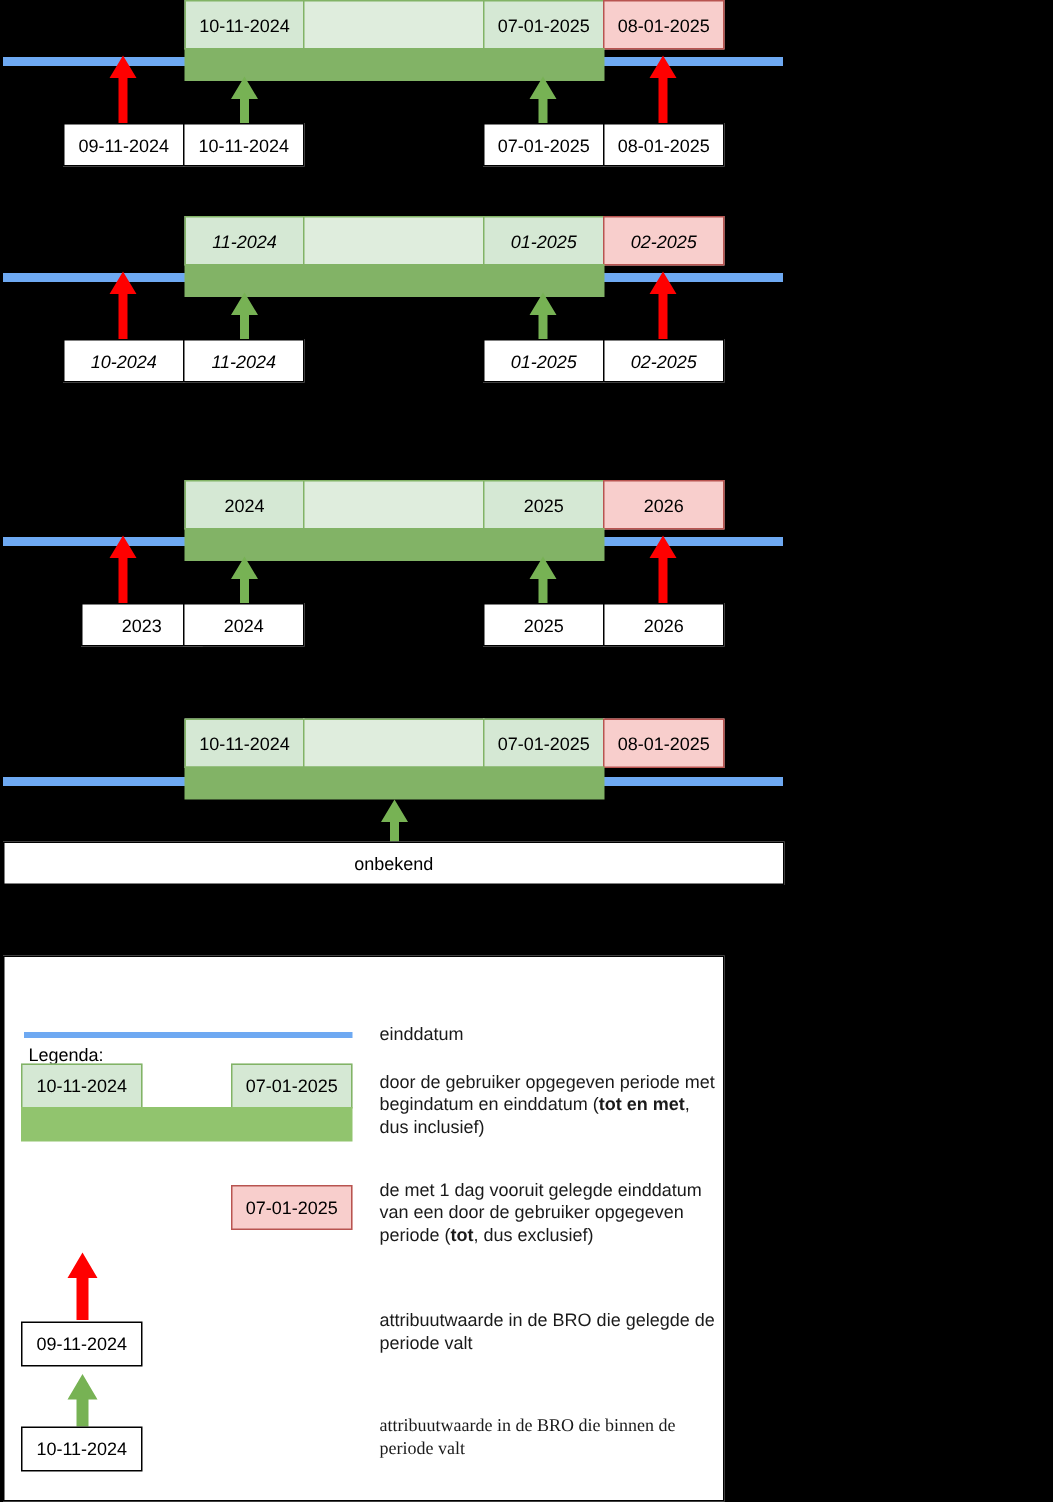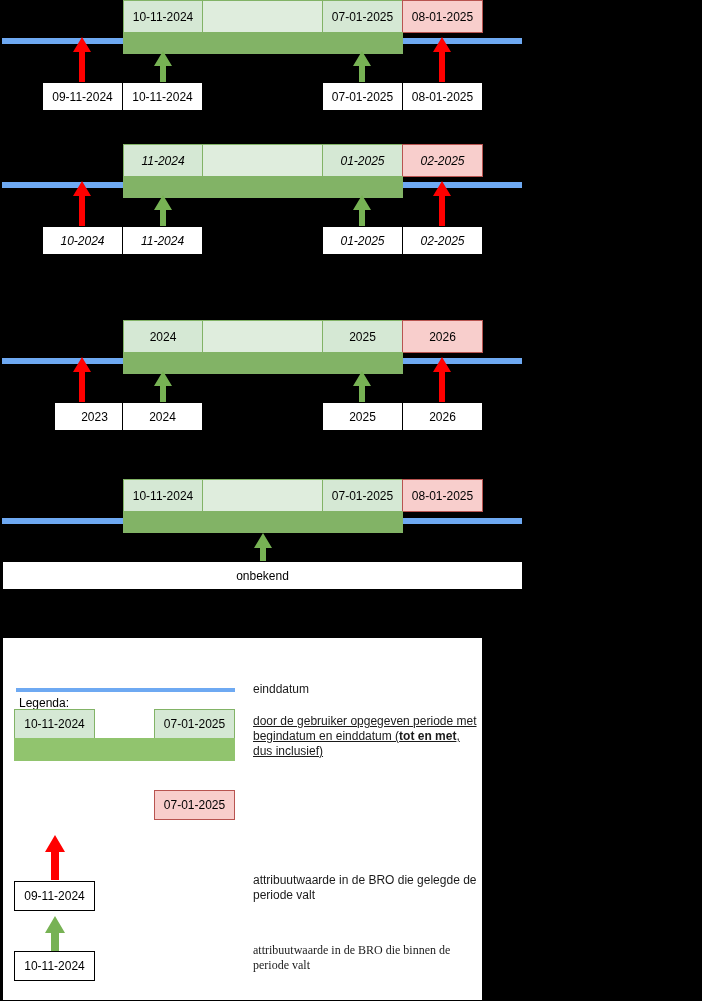--- a/index.html
+++ b/index.html
@@ -230,29 +230,34 @@
     <div class="lg-line" style="top:50px;"></div>
     <div class="lg-text" style="left:250px;top:44px;">einddatum</div>
 
     <div class="lg-green-box" style="left:11px;top:71px;width:81px;">
         <span>10-11-2024</span>
       </div>
     <div class="lg-green-box" style="left:151px;top:71px;width:81px;">
         <span>07-01-2025</span>
       </div>
     <div class="lg-green-bar" style="left:11px;top:100px;width:221px;"></div>
-    <div class="lg-text" style="left:250px;top:76px;text-decoration:underline;">
+    <div class="lg-text" style="left:250px;top:76px;">
       <div>door de gebruiker opgegeven periode met</div>
       <div><span>begindatum en einddatum (</span><b>tot en met</b><span>,</span></div>
       <div>dus inclusief)</div>
     </div>
 
     <div class="lg-pink-box" style="left:151px;top:152px;width:81px;">
         <span>07-01-2025</span>
       </div>
+    <div class="lg-text" style="left:250px;top:148px;">
+      <div>de met 1 dag vooruit gelegde einddatum</div>
+      <div>van een door de gebruiker opgegeven</div>
+      <div><span>periode (</span><b>tot</b><span>, dus exclusief)</span></div>
+    </div>
 
     <svg class="arrow" style="left:39px;top:196px;" width="26" height="47" viewBox="0 0 26 47">
         <path d="M13 1 L23 18 L17 18 L17 46 L9 46 L9 18 L3 18 Z" fill="#ff0000"></path>
       </svg>
     <div class="lg-lbl" style="left:11px;top:243px;width:81px;">
         <span>09-11-2024</span>
       </div>
     <div class="lg-text" style="left:250px;top:235px;">
       <div>attribuutwaarde in de BRO die gelegde de</div>
       <div>periode valt</div>

